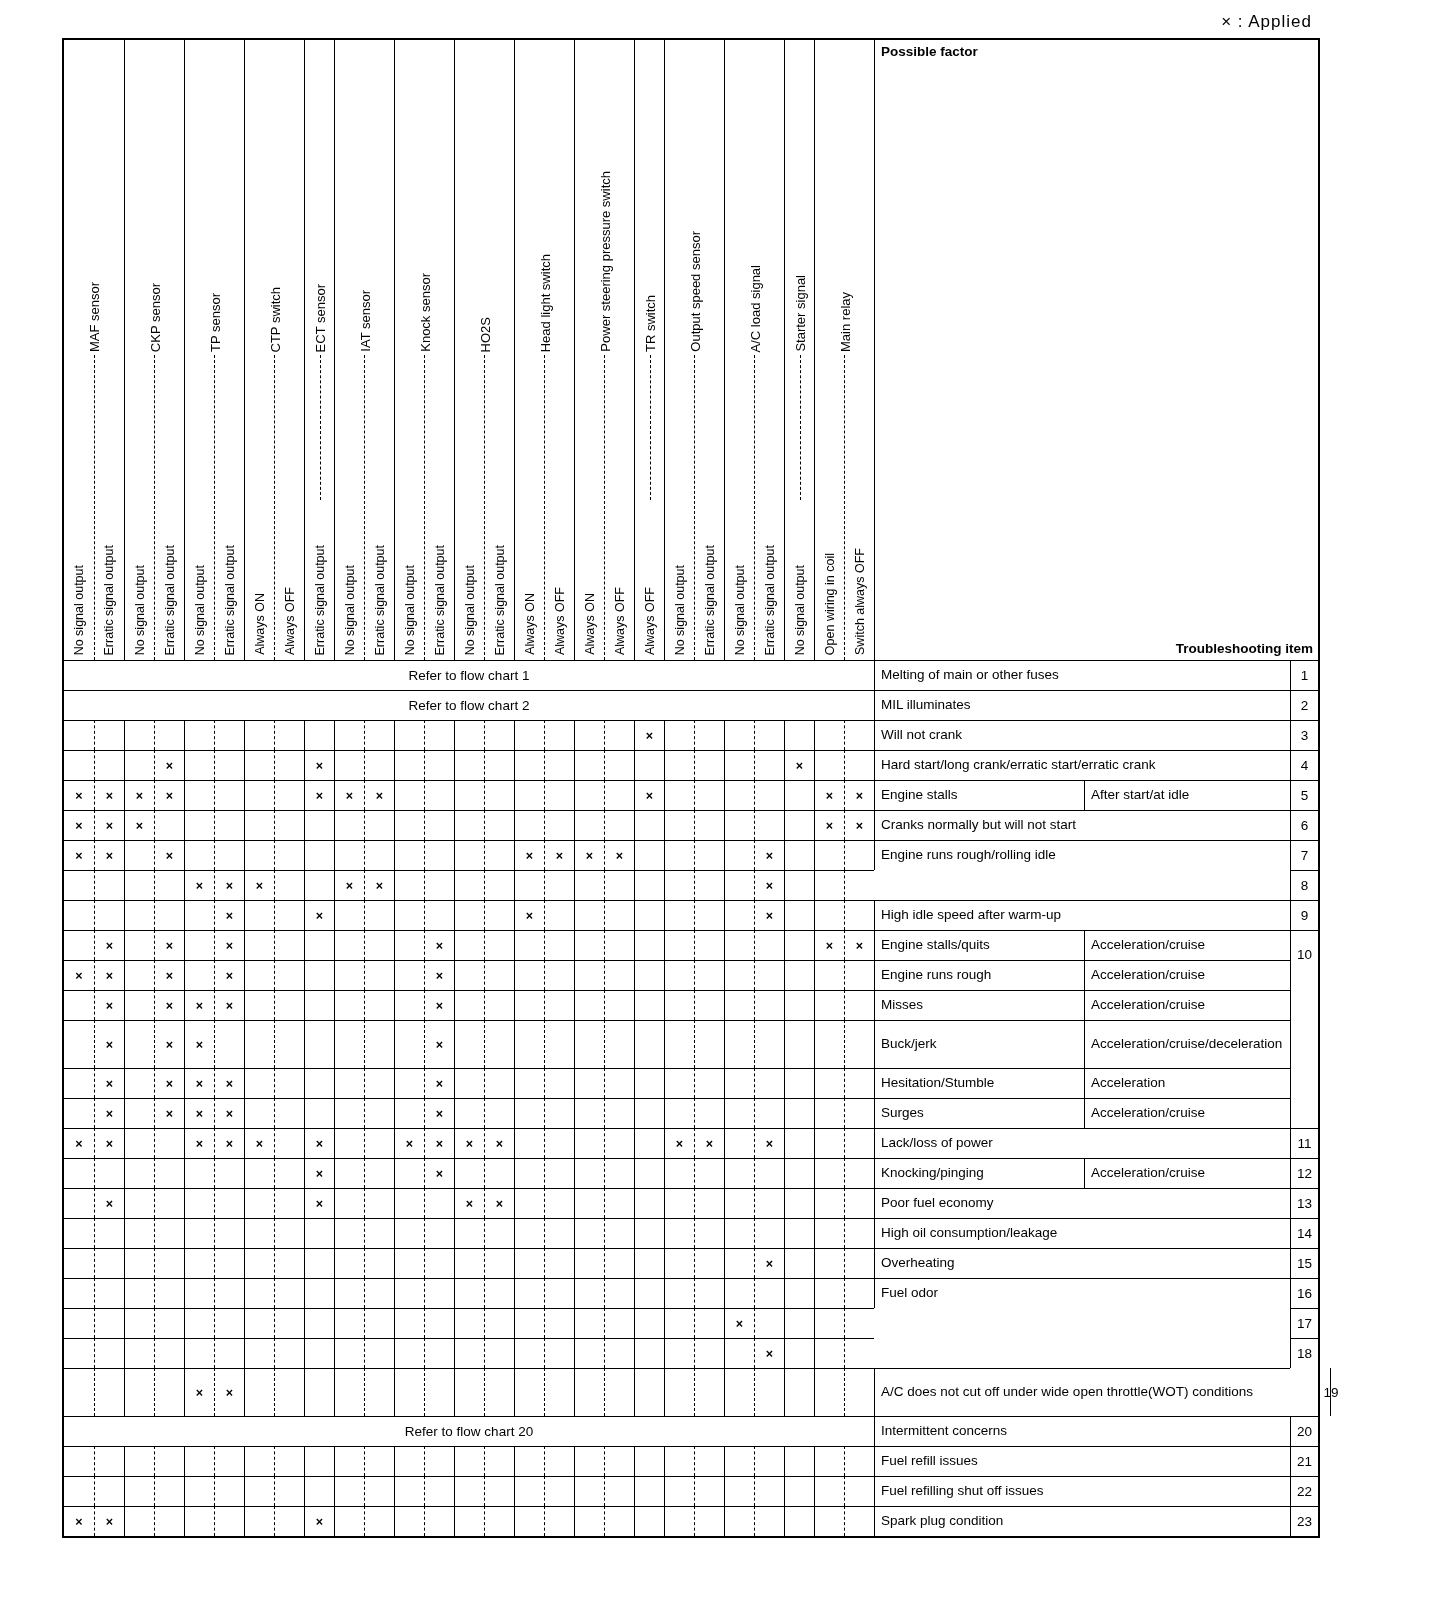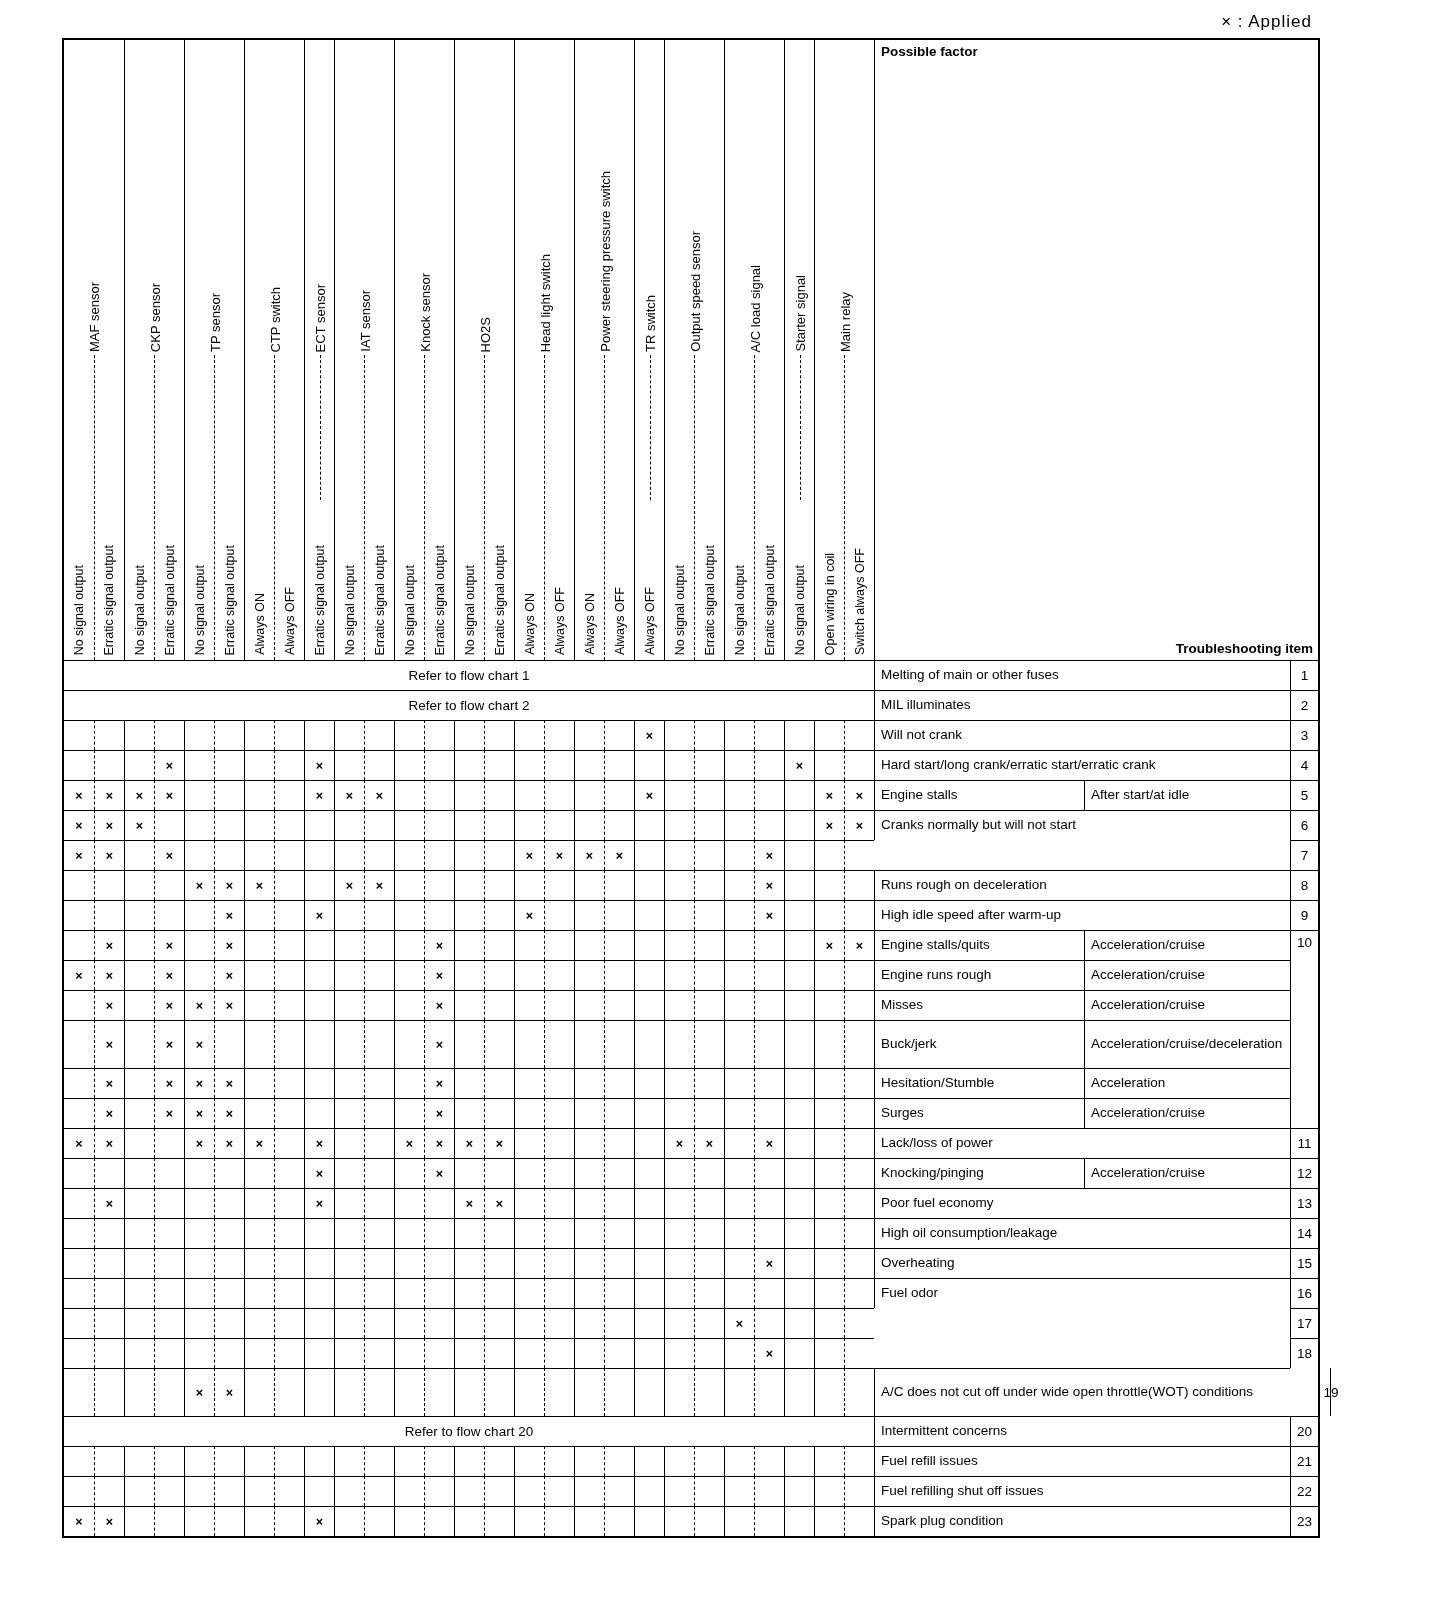--- a/index.html
+++ b/index.html
@@ -35,21 +35,21 @@
   .mark { font-size: 12.5px; font-weight: bold; }
   .flow { font-size: 13.5px; }
   .rlabel, .rcond {
     justify-content: flex-start;
     text-align: left;
     padding: 2px 4px 2px 6px;
     font-size: 13.5px;
     line-height: 1.2;
   }
   .rnum { font-size: 13.5px; }
-  .rnum.spanstart { align-items: flex-start; padding-top: 4px; }
+  .rnum.spanstart { align-items: flex-start; padding-top: 16px; }
   .ghead { position: relative; }
   .vtext {
     writing-mode: vertical-rl;
     white-space: nowrap;
   }
   .glabel {
     position: absolute;
     bottom: 308px;
     left: 50%;
     transform: translateX(-50%) rotate(180deg);
@@ -458,20 +458,21 @@
       <div class="cell bt mark bl-solid" style="grid-area: 8 / 20;"></div>
       <div class="cell bt mark bl-solid" style="grid-area: 8 / 21;"></div>
       <div class="cell bt mark bl-dashed" style="grid-area: 8 / 22;"></div>
       <div class="cell bt mark bl-solid" style="grid-area: 8 / 23;"></div>
       <div class="cell bt mark bl-dashed" style="grid-area: 8 / 24;">
         <span>×</span>
       </div>
       <div class="cell bt mark bl-solid" style="grid-area: 8 / 25;"></div>
       <div class="cell bt mark bl-solid" style="grid-area: 8 / 26;"></div>
       <div class="cell bt mark bl-dashed" style="grid-area: 8 / 27;"></div>
+      <div class="cell bt bl-solid rlabel" style="grid-area: 8 / 28 / auto / span 2;">Engine runs rough/​rolling idle</div>
       <div class="cell bt bl-solid rnum" style="grid-area: 8 / 30;">7</div>
       <div class="cell bt mark" style="grid-area: 9 / 1;"></div>
       <div class="cell bt mark bl-dashed" style="grid-area: 9 / 2;"></div>
       <div class="cell bt mark bl-solid" style="grid-area: 9 / 3;"></div>
       <div class="cell bt mark bl-dashed" style="grid-area: 9 / 4;"></div>
       <div class="cell bt mark bl-solid" style="grid-area: 9 / 5;">
         <span>×</span>
       </div>
       <div class="cell bt mark bl-dashed" style="grid-area: 9 / 6;">
         <span>×</span>
@@ -498,21 +499,20 @@
       <div class="cell bt mark bl-solid" style="grid-area: 9 / 20;"></div>
       <div class="cell bt mark bl-solid" style="grid-area: 9 / 21;"></div>
       <div class="cell bt mark bl-dashed" style="grid-area: 9 / 22;"></div>
       <div class="cell bt mark bl-solid" style="grid-area: 9 / 23;"></div>
       <div class="cell bt mark bl-dashed" style="grid-area: 9 / 24;">
         <span>×</span>
       </div>
       <div class="cell bt mark bl-solid" style="grid-area: 9 / 25;"></div>
       <div class="cell bt mark bl-solid" style="grid-area: 9 / 26;"></div>
       <div class="cell bt mark bl-dashed" style="grid-area: 9 / 27;"></div>
-      <div class="cell bt bl-solid rlabel" style="grid-area: 9 / 28 / auto / span 2;">Runs rough on deceleration</div>
       <div class="cell bt bl-solid rnum" style="grid-area: 9 / 30;">8</div>
       <div class="cell bt mark" style="grid-area: 10 / 1;"></div>
       <div class="cell bt mark bl-dashed" style="grid-area: 10 / 2;"></div>
       <div class="cell bt mark bl-solid" style="grid-area: 10 / 3;"></div>
       <div class="cell bt mark bl-dashed" style="grid-area: 10 / 4;"></div>
       <div class="cell bt mark bl-solid" style="grid-area: 10 / 5;"></div>
       <div class="cell bt mark bl-dashed" style="grid-area: 10 / 6;">
         <span>×</span>
       </div>
       <div class="cell bt mark bl-solid" style="grid-area: 10 / 7;"></div>

